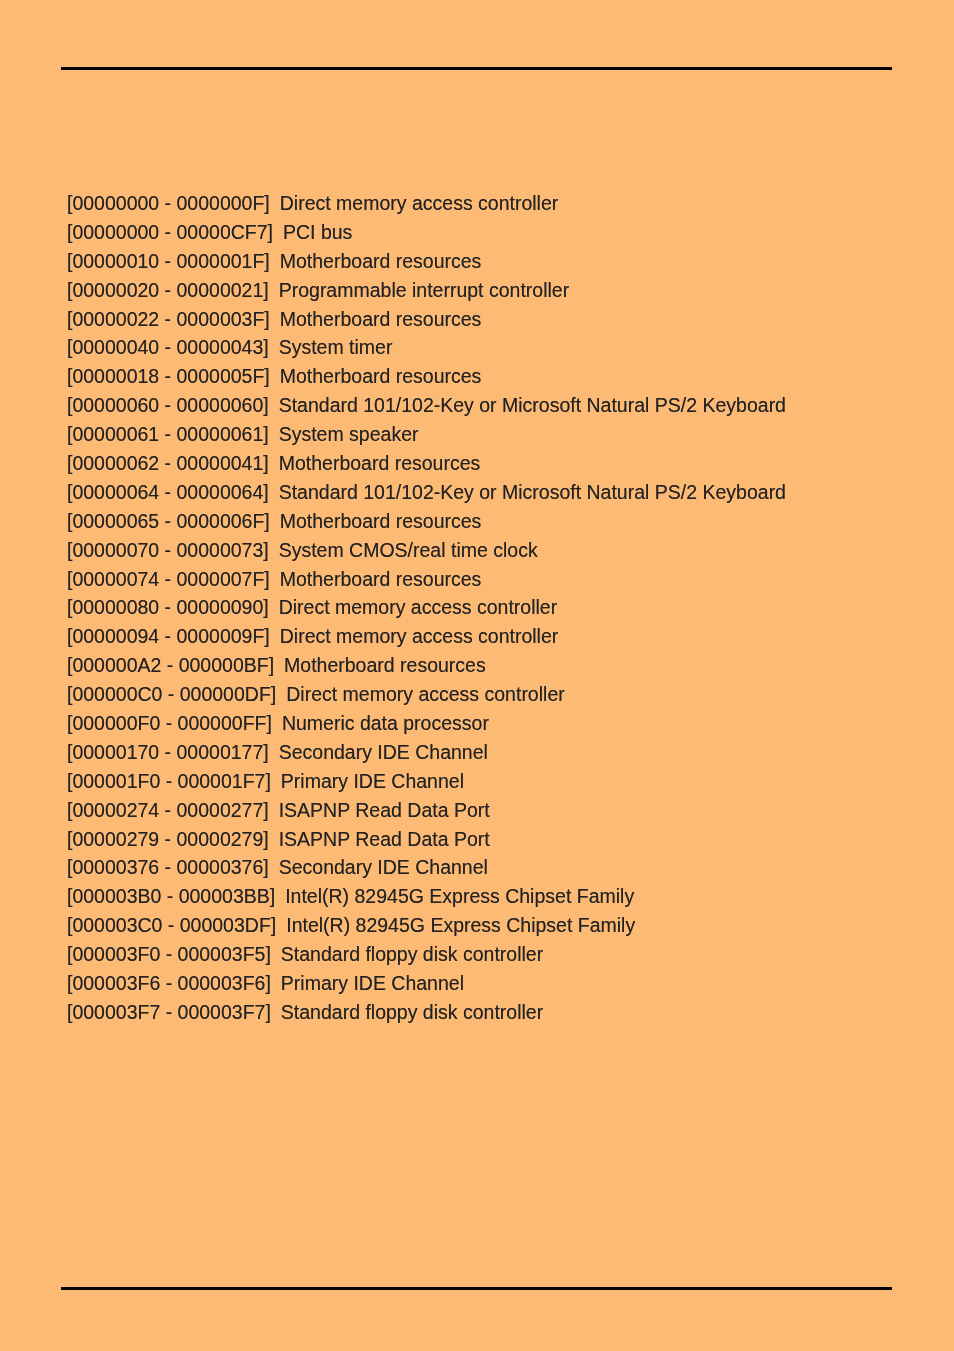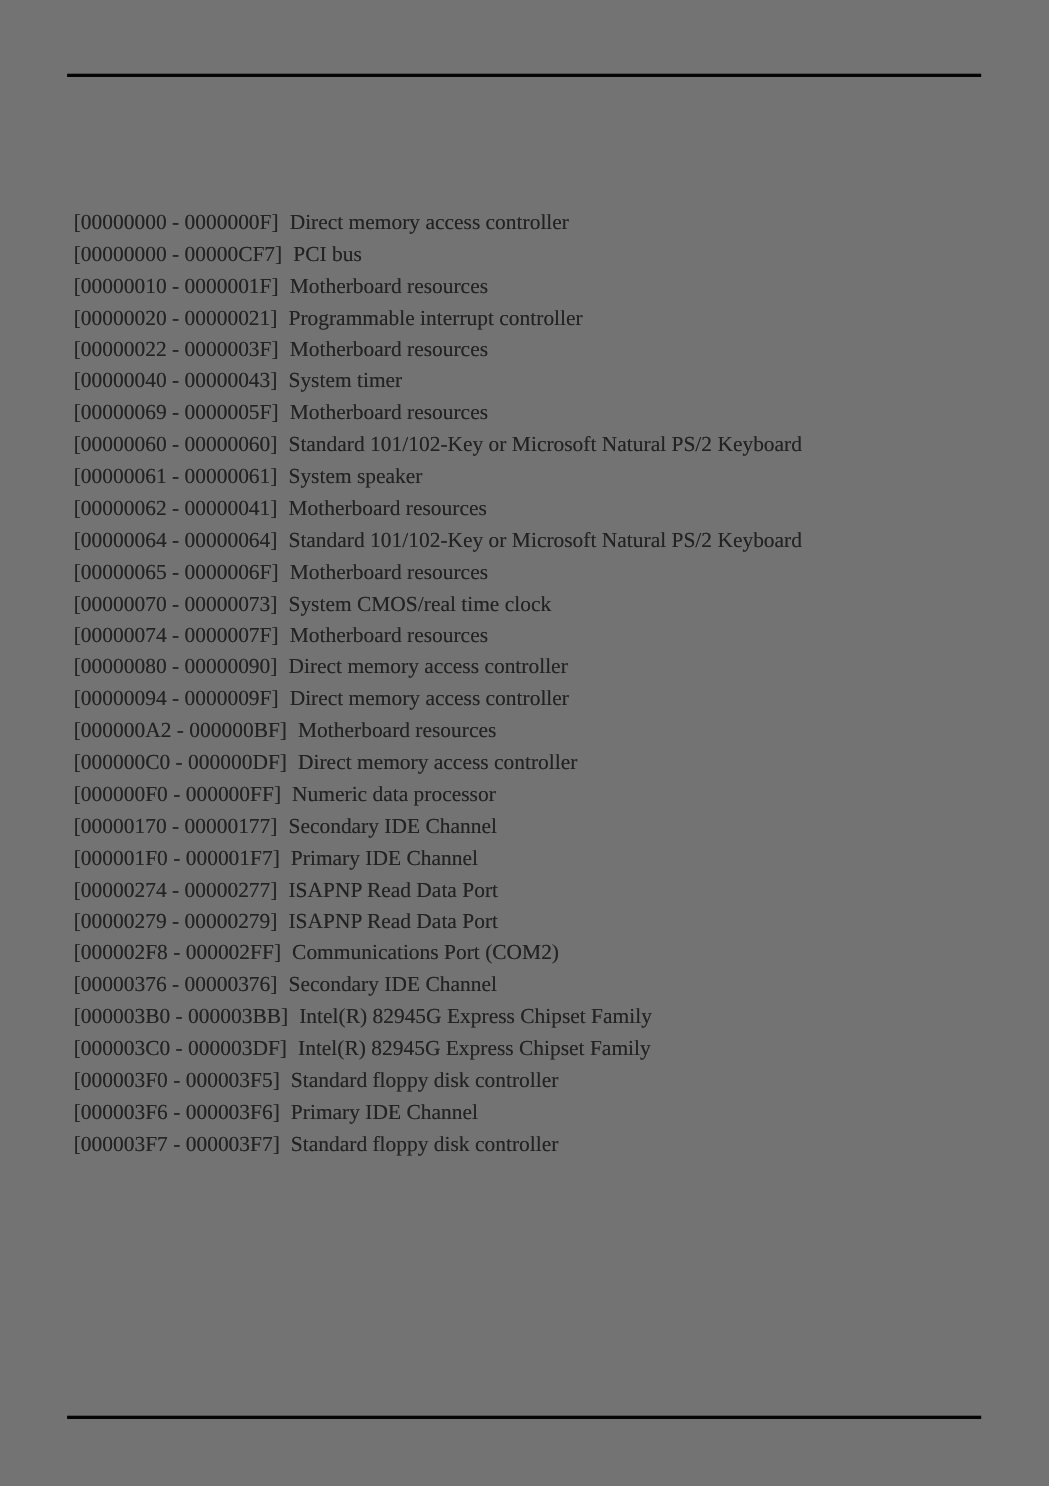--- a/index.html
+++ b/index.html
@@ -13,22 +13,21 @@
     font-family: "Liberation Sans", "DejaVu Sans", sans-serif;
     position: relative;
     overflow: hidden;
   }
   .page {
     position: absolute;
     left: 0;
     top: 0;
     width: 954px;
     height: 1351px;
-    background: #737373;
-    font-family: Liberation Serif, serif;
+    background: #fdba74;
   }
   .rule {
     position: absolute;
     left: 61px;
     width: 831px;
     height: 3px;
     background: #050505;
   }
   .rule.top { top: 67px; }
   .rule.bottom { top: 1287px; }
@@ -82,21 +81,21 @@
 
       <div class="io-row">
         <span class="range">[00000022 - 0000003F]</span><span class="device">Motherboard resources</span>
       </div>
 
       <div class="io-row">
         <span class="range">[00000040 - 00000043]</span><span class="device">System timer</span>
       </div>
 
       <div class="io-row">
-        <span class="range">[00000069 - 0000005F]</span><span class="device">Motherboard resources</span>
+        <span class="range">[00000018 - 0000005F]</span><span class="device">Motherboard resources</span>
       </div>
 
       <div class="io-row">
         <span class="range">[00000060 - 00000060]</span><span class="device">Standard 101/102-Key or Microsoft Natural PS/2 Keyboard</span>
       </div>
 
       <div class="io-row">
         <span class="range">[00000061 - 00000061]</span><span class="device">System speaker</span>
       </div>
 
@@ -152,23 +151,20 @@
       </div>
 
       <div class="io-row">
         <span class="range">[00000274 - 00000277]</span><span class="device">ISAPNP Read Data Port</span>
       </div>
 
       <div class="io-row">
         <span class="range">[00000279 - 00000279]</span><span class="device">ISAPNP Read Data Port</span>
       </div>
 
-      <div class="io-row">
-        <span class="range">[000002F8 - 000002FF]</span><span class="device">Communications Port (COM2)</span>
-      </div>
 
       <div class="io-row">
         <span class="range">[00000376 - 00000376]</span><span class="device">Secondary IDE Channel</span>
       </div>
 
       <div class="io-row">
         <span class="range">[000003B0 - 000003BB]</span><span class="device">Intel(R) 82945G Express Chipset Family</span>
       </div>
 
       <div class="io-row">

